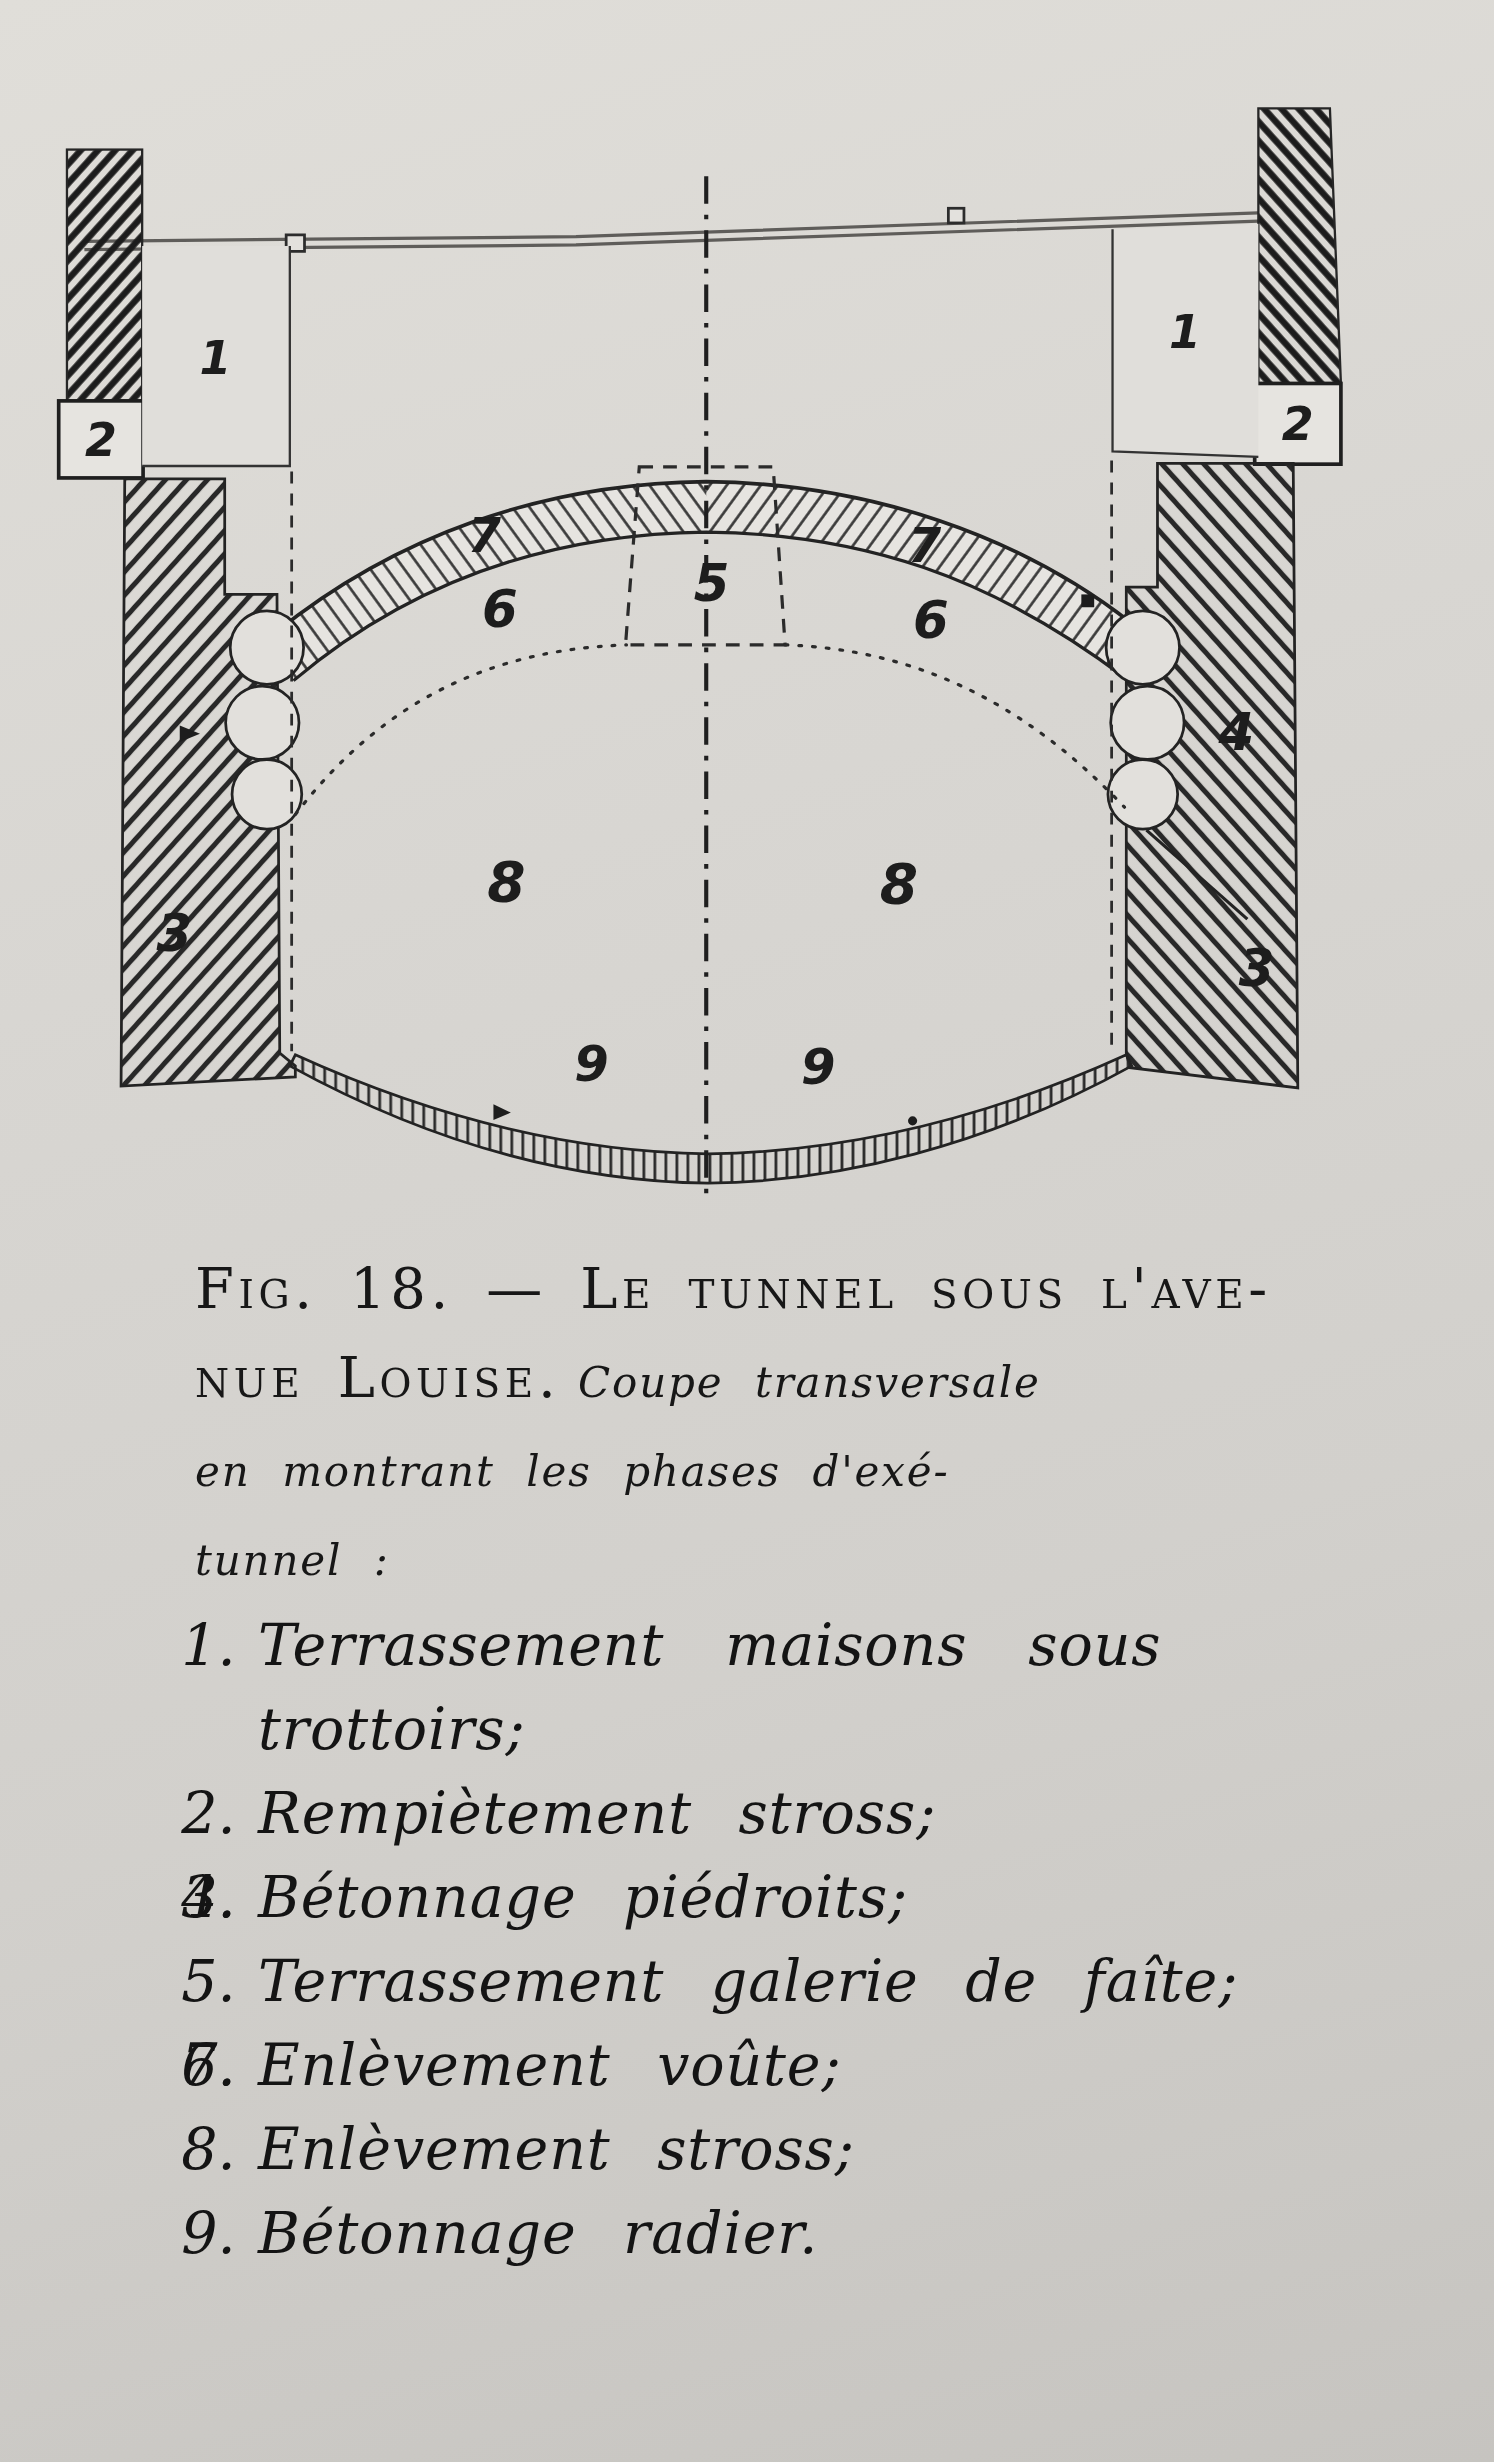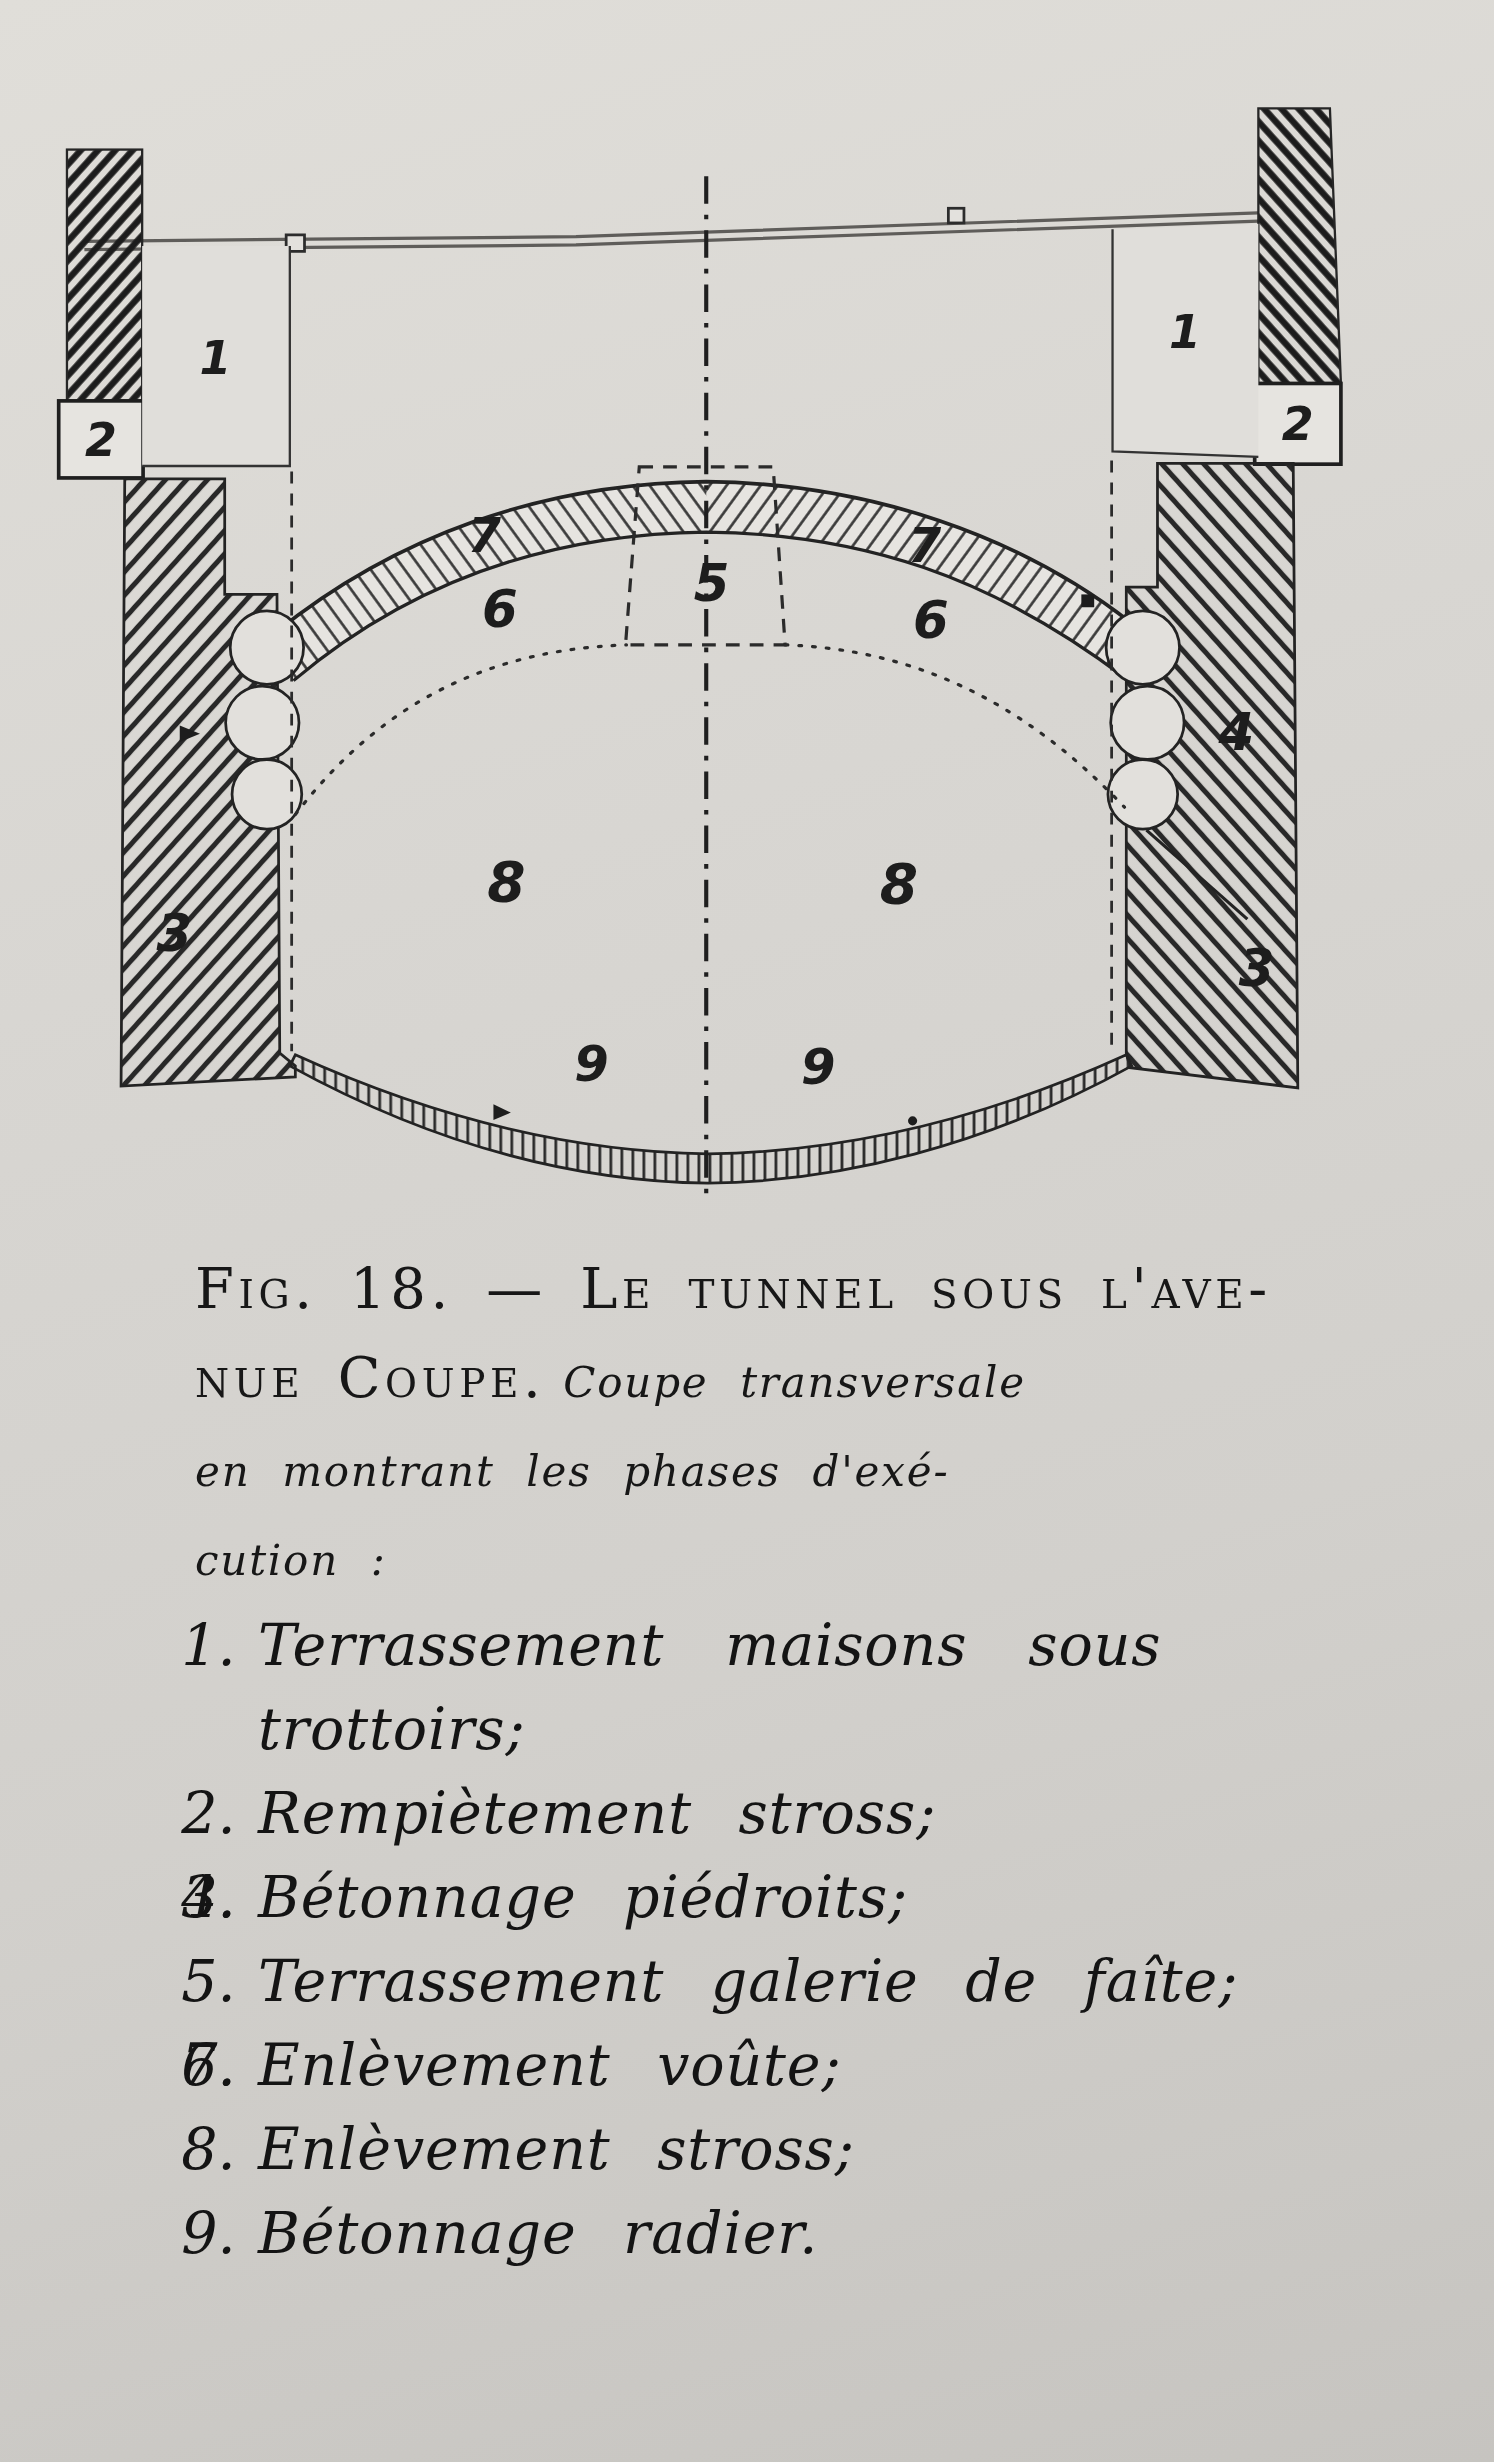--- a/index.html
+++ b/index.html
@@ -158,23 +158,23 @@
       <text class="dlabel" x="1008" y="598" font-size="52">7</text>
       <text class="dlabel" x="552" y="966" font-size="60">8</text>
       <text class="dlabel" x="980" y="968" font-size="60">8</text>
       <text class="dlabel" x="645" y="1164" font-size="54">9</text>
       <text class="dlabel" x="892" y="1167" font-size="54">9</text>
     </g>
   </svg>
 
   <div class="caption">
     <p><span class="sc">Fig. 18. — Le tunnel sous l'ave-</span></p>
-    <p><span class="sc">nue Coupe.</span> <span class="it">Coupe transversale</span></p>
+    <p><span class="sc">nue Louise.</span> <span class="it">Coupe transversale</span></p>
     <p class="it">en montrant les phases d'exé-</p>
-    <p class="it">cution :</p>
+    <p class="it">tunnel :</p>
   </div>
 
   <div class="phases">
     <div class="phase">
       <span class="num">1.</span>
       <span class="txt ws-xl">Terrassement maisons sous</span><br>
       <span class="txt">trottoirs;</span>
     </div>
     <div class="phase">
       <span class="num">2.</span>

